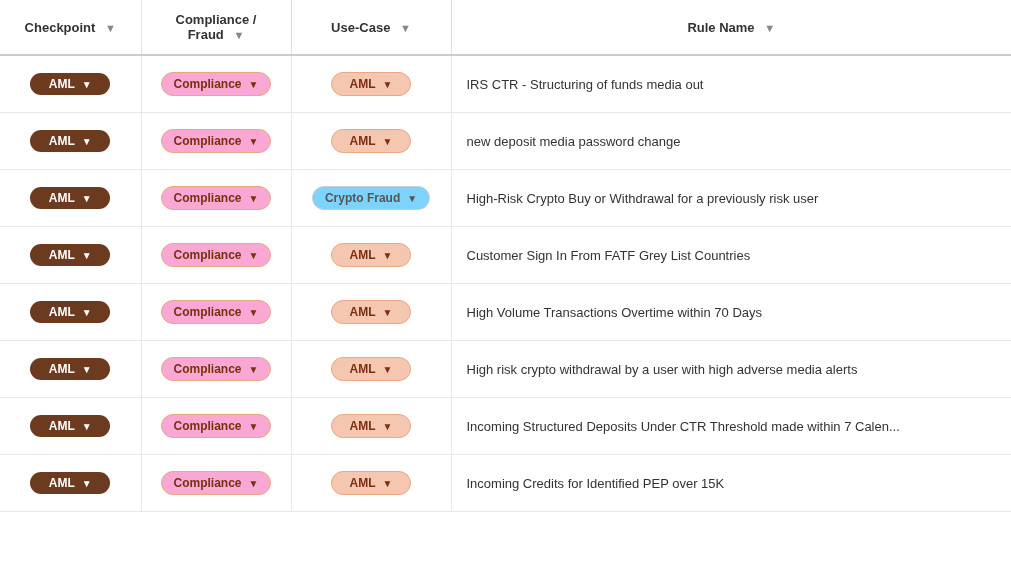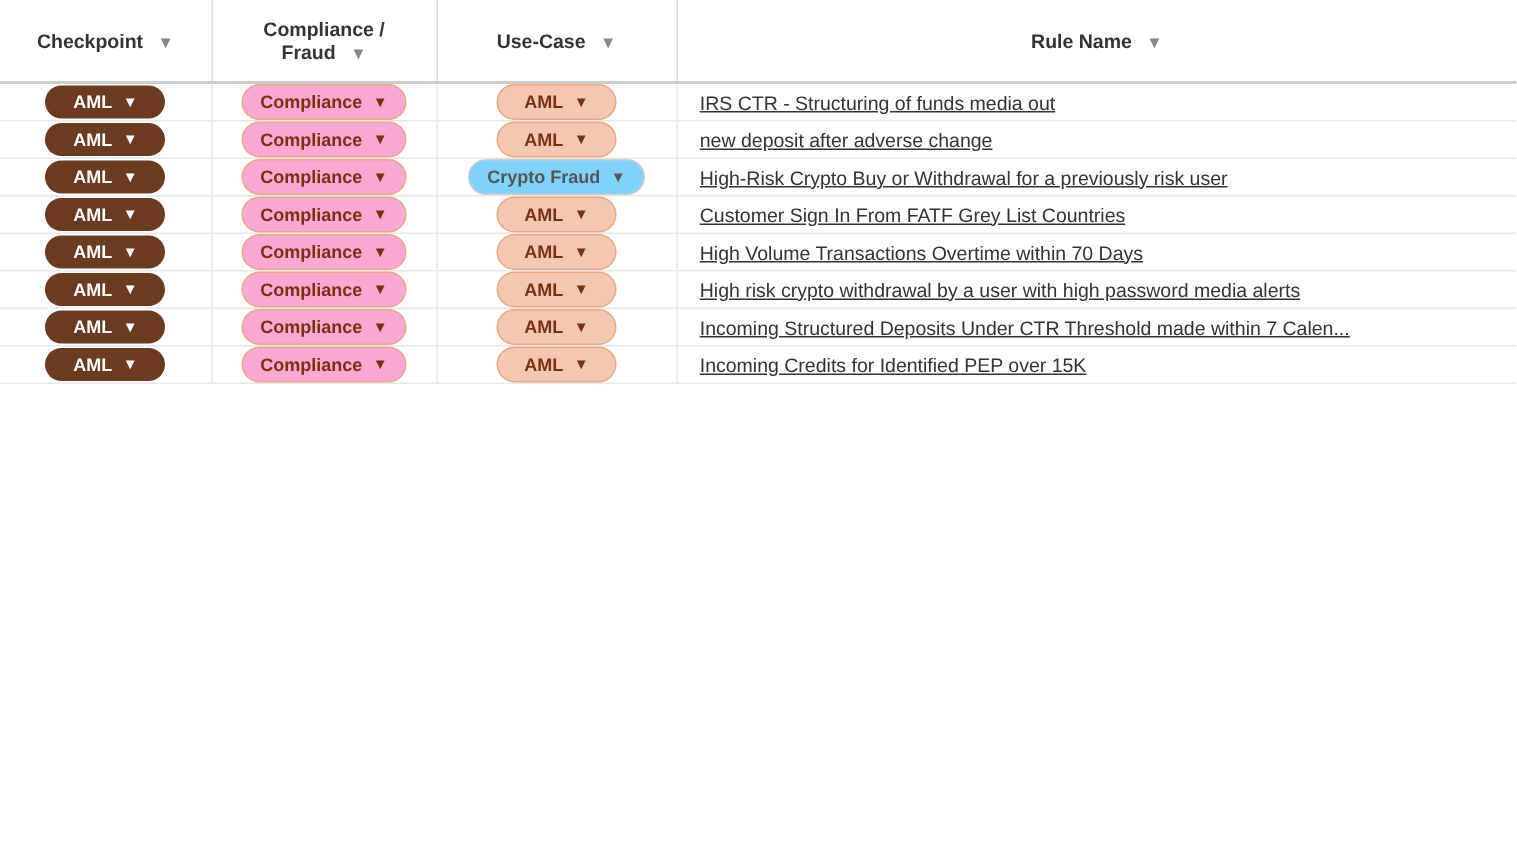--- a/index.html
+++ b/index.html
@@ -40,25 +40,24 @@
     tbody tr {
       border-bottom: 1px solid #e8e8e8;
     }
     tbody tr:nth-child(odd) {
       background: #fff;
     }
     tbody tr:nth-child(even) {
       background: #fff;
     }
     td {
-      padding: 0 10px;
+      padding: 16px 10px;
       vertical-align: middle;
       text-align: center;
       border-right: 1px solid #e8e8e8;
-      text-decoration: underline;
     }
     td:last-child {
       border-right: none;
       text-align: left;
     }
     .col-checkpoint { width: 141px; }
     .col-compliance { width: 150px; }
     .col-usecase { width: 160px; }
     .col-rulename { width: 560px; }
 
@@ -133,21 +132,21 @@
   <tr>
         <td class="col-checkpoint"><span class="badge badge-aml-dark">AML <span class="chevron">▼</span></span></td>
         <td class="col-compliance"><span class="badge badge-compliance">Compliance <span class="chevron">▼</span></span></td>
         <td class="col-usecase"><span class="badge badge-aml-light">AML <span class="chevron">▼</span></span></td>
         <td class="col-rulename rule-name-cell"><span>IRS CTR - Structuring of funds media out</span></td>
       </tr>
       <tr>
         <td class="col-checkpoint"><span class="badge badge-aml-dark">AML <span class="chevron">▼</span></span></td>
         <td class="col-compliance"><span class="badge badge-compliance">Compliance <span class="chevron">▼</span></span></td>
         <td class="col-usecase"><span class="badge badge-aml-light">AML <span class="chevron">▼</span></span></td>
-        <td class="col-rulename rule-name-cell"><span>new deposit after adverse change</span></td>
+        <td class="col-rulename rule-name-cell"><span>new deposit media password change</span></td>
       </tr>
       <tr>
         <td class="col-checkpoint"><span class="badge badge-aml-dark">AML <span class="chevron">▼</span></span></td>
         <td class="col-compliance"><span class="badge badge-compliance">Compliance <span class="chevron">▼</span></span></td>
         <td class="col-usecase"><span class="badge badge-crypto-fraud">Crypto Fraud <span class="chevron">▼</span></span></td>
         <td class="col-rulename rule-name-cell"><span>High-Risk Crypto Buy or Withdrawal for a previously risk user</span></td>
       </tr>
       <tr>
         <td class="col-checkpoint"><span class="badge badge-aml-dark">AML <span class="chevron">▼</span></span></td>
         <td class="col-compliance"><span class="badge badge-compliance">Compliance <span class="chevron">▼</span></span></td>
@@ -157,21 +156,21 @@
       <tr>
         <td class="col-checkpoint"><span class="badge badge-aml-dark">AML <span class="chevron">▼</span></span></td>
         <td class="col-compliance"><span class="badge badge-compliance">Compliance <span class="chevron">▼</span></span></td>
         <td class="col-usecase"><span class="badge badge-aml-light">AML <span class="chevron">▼</span></span></td>
         <td class="col-rulename rule-name-cell"><span>High Volume Transactions Overtime within 70 Days</span></td>
       </tr>
       <tr>
         <td class="col-checkpoint"><span class="badge badge-aml-dark">AML <span class="chevron">▼</span></span></td>
         <td class="col-compliance"><span class="badge badge-compliance">Compliance <span class="chevron">▼</span></span></td>
         <td class="col-usecase"><span class="badge badge-aml-light">AML <span class="chevron">▼</span></span></td>
-        <td class="col-rulename rule-name-cell"><span>High risk crypto withdrawal by a user with high password media alerts</span></td>
+        <td class="col-rulename rule-name-cell"><span>High risk crypto withdrawal by a user with high adverse media alerts</span></td>
       </tr>
       <tr>
         <td class="col-checkpoint"><span class="badge badge-aml-dark">AML <span class="chevron">▼</span></span></td>
         <td class="col-compliance"><span class="badge badge-compliance">Compliance <span class="chevron">▼</span></span></td>
         <td class="col-usecase"><span class="badge badge-aml-light">AML <span class="chevron">▼</span></span></td>
         <td class="col-rulename rule-name-cell"><span>Incoming Structured Deposits Under CTR Threshold made within 7 Calen...</span></td>
       </tr>
       <tr>
         <td class="col-checkpoint"><span class="badge badge-aml-dark">AML <span class="chevron">▼</span></span></td>
         <td class="col-compliance"><span class="badge badge-compliance">Compliance <span class="chevron">▼</span></span></td>

